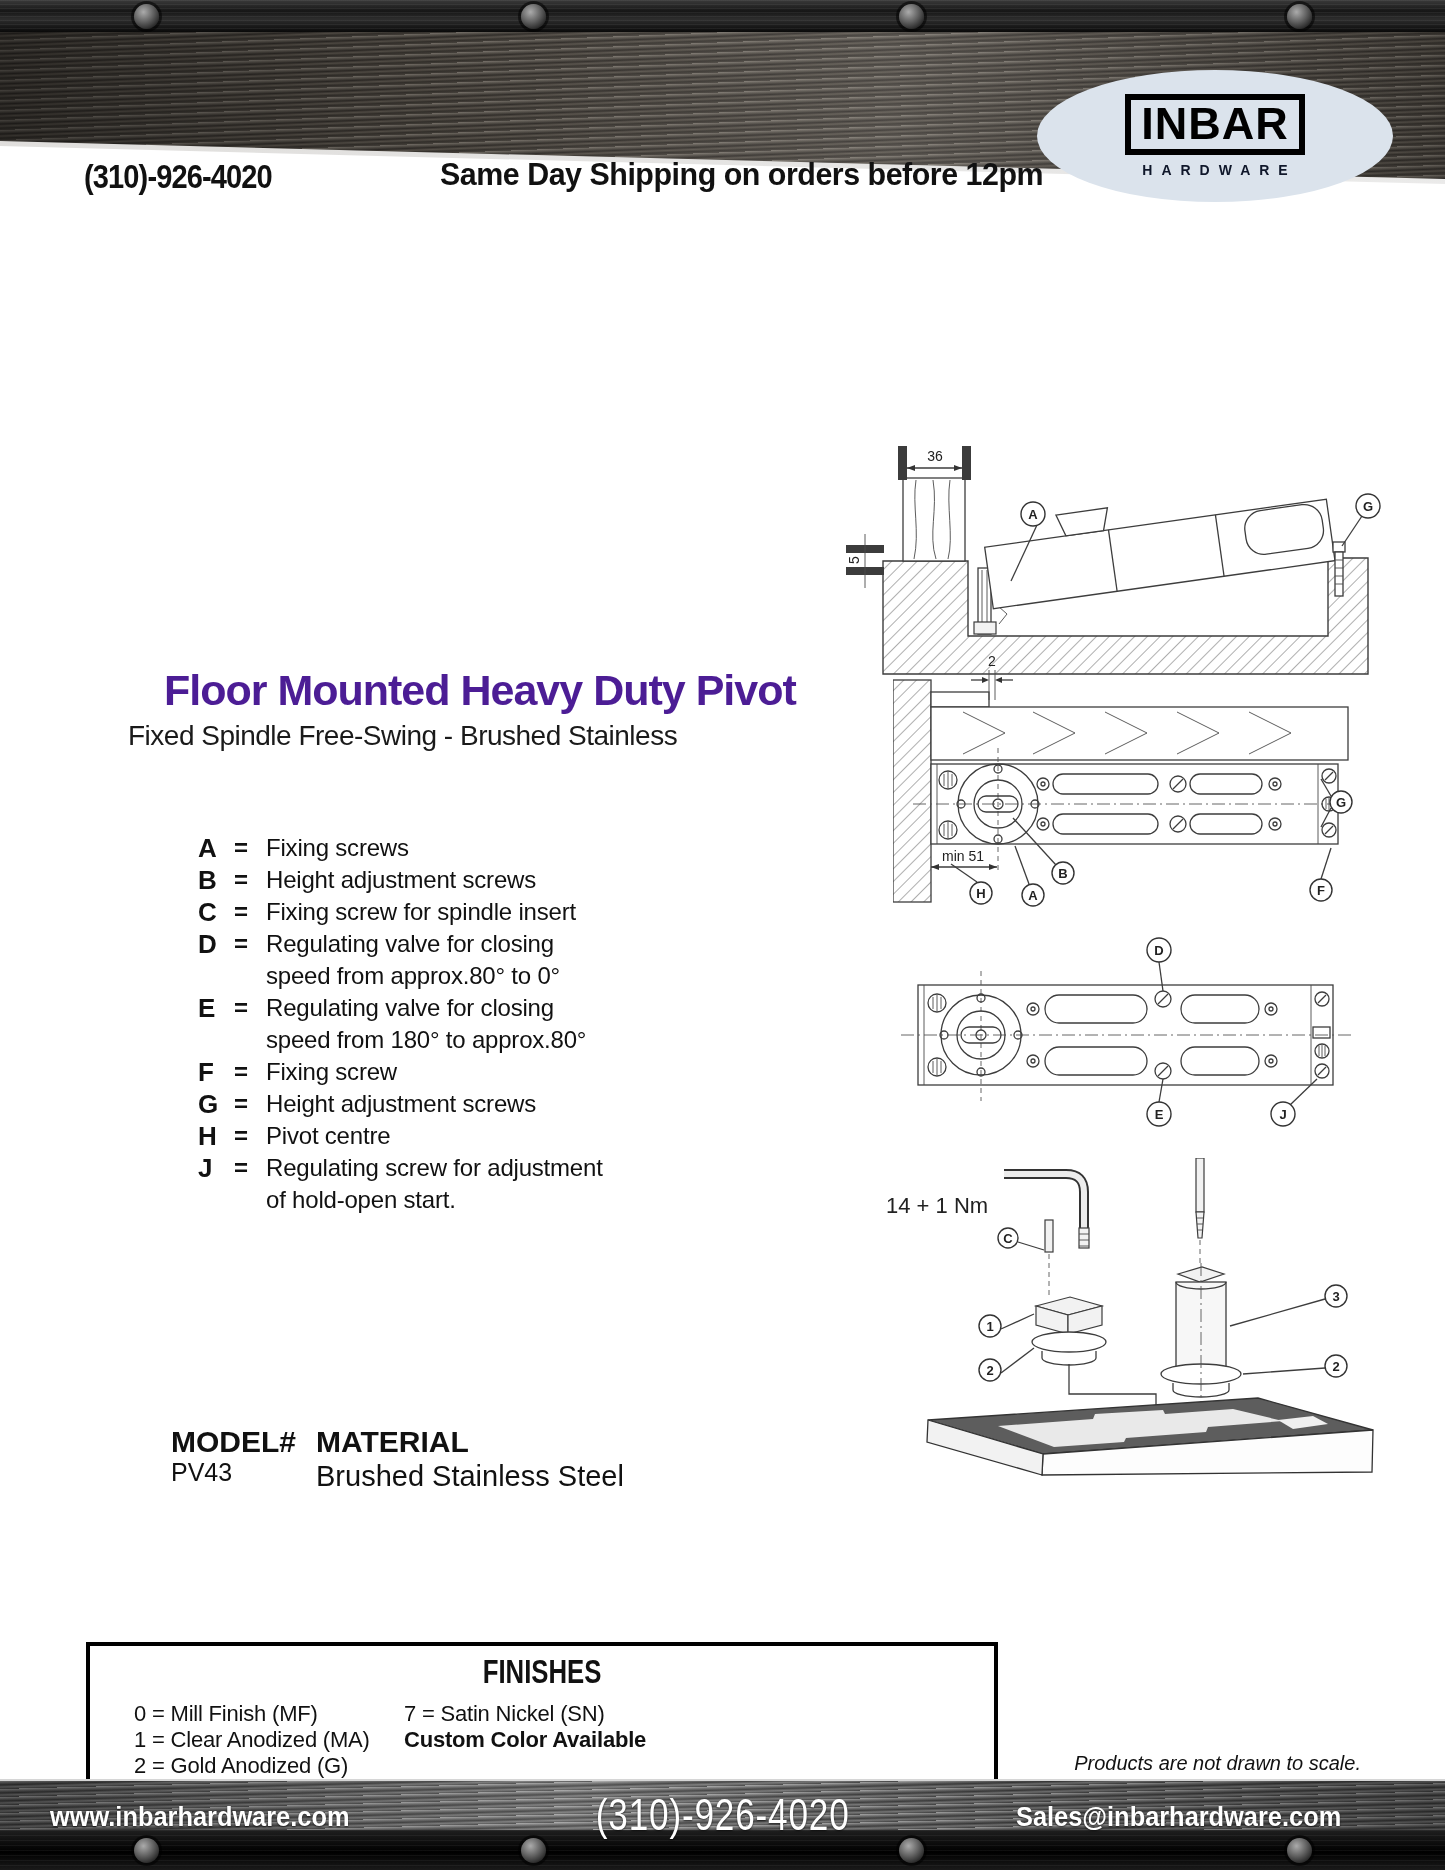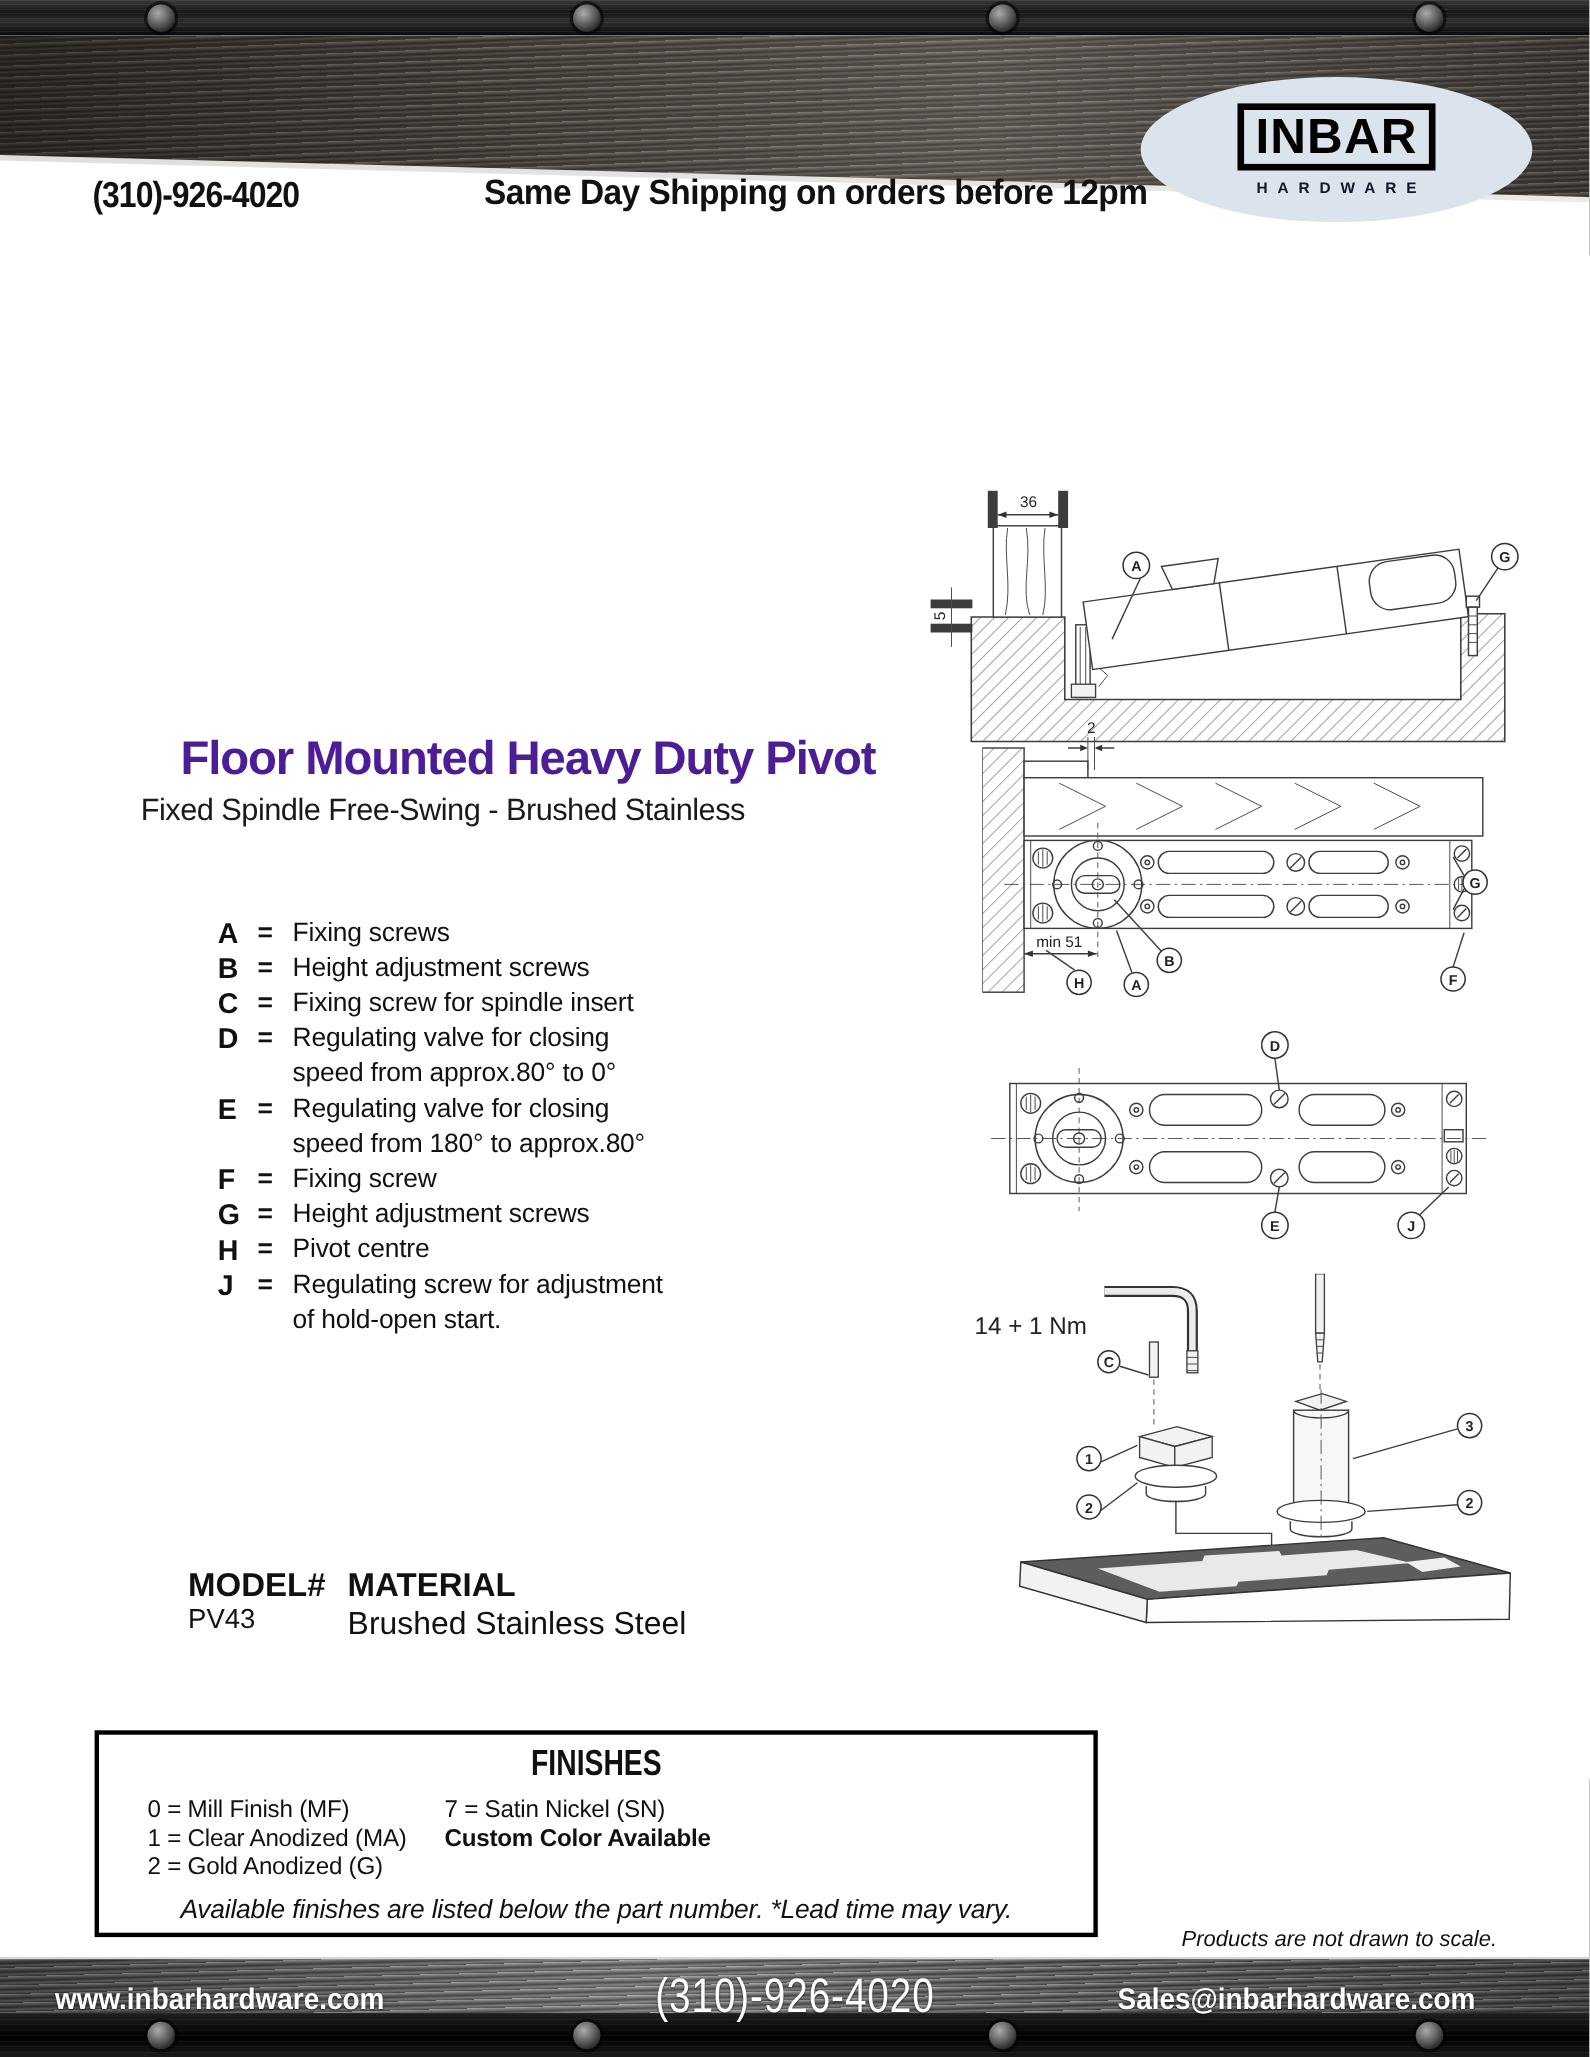--- a/index.html
+++ b/index.html
@@ -60,21 +60,21 @@
   .lg-row  { display:flex; align-items:flex-start; }
   .lg-key  { width:36px; font-weight:700; font-size:26px; line-height:32px; }
   .lg-eq   { width:32px; font-weight:700; font-size:24px; line-height:32px; }
   .lg-text { font-size:24px; line-height:32px; letter-spacing:-0.2px; max-width:470px; }
   
   .model-label    { position:absolute; left:171px; top:1425px; font-size:30px; font-weight:700; }
   .model-value    { position:absolute; left:171px; top:1458px; font-size:25px; }
   .material-label { position:absolute; left:316px; top:1425px; font-size:30px; font-weight:700; }
   .material-value { position:absolute; left:316px; top:1460px; font-size:29px; }
   
-  .finishes { position:absolute; left:86px; top:1573px; width:912px; height:188px; border:4px solid #000; padding-top:7px; }
+  .finishes { position:absolute; left:86px; top:1642px; width:912px; height:188px; border:4px solid #000; padding-top:7px; }
   .fin-title-wrap { text-align:center; }
   .fin-title { display:inline-block; font-size:33px; font-weight:900; transform:scaleX(.78); letter-spacing:0; }
   .fin-cols { display:flex; padding:0 44px; margin-top:10px; }
   .fin-col  { display:flex; flex-direction:column; font-size:22px; letter-spacing:-0.2px; }
   .fin-col1 { width:270px; }
   .fin-col2 { width:400px; }
   .fin-note { margin-top:13px; text-align:center; font-style:italic; font-size:24px; letter-spacing:-0.2px; }
   
   .sizes { position:absolute; left:1027px; top:1566px; width:332px; height:180px; border:3px solid #000;
            padding-top:9px; text-align:center; }

